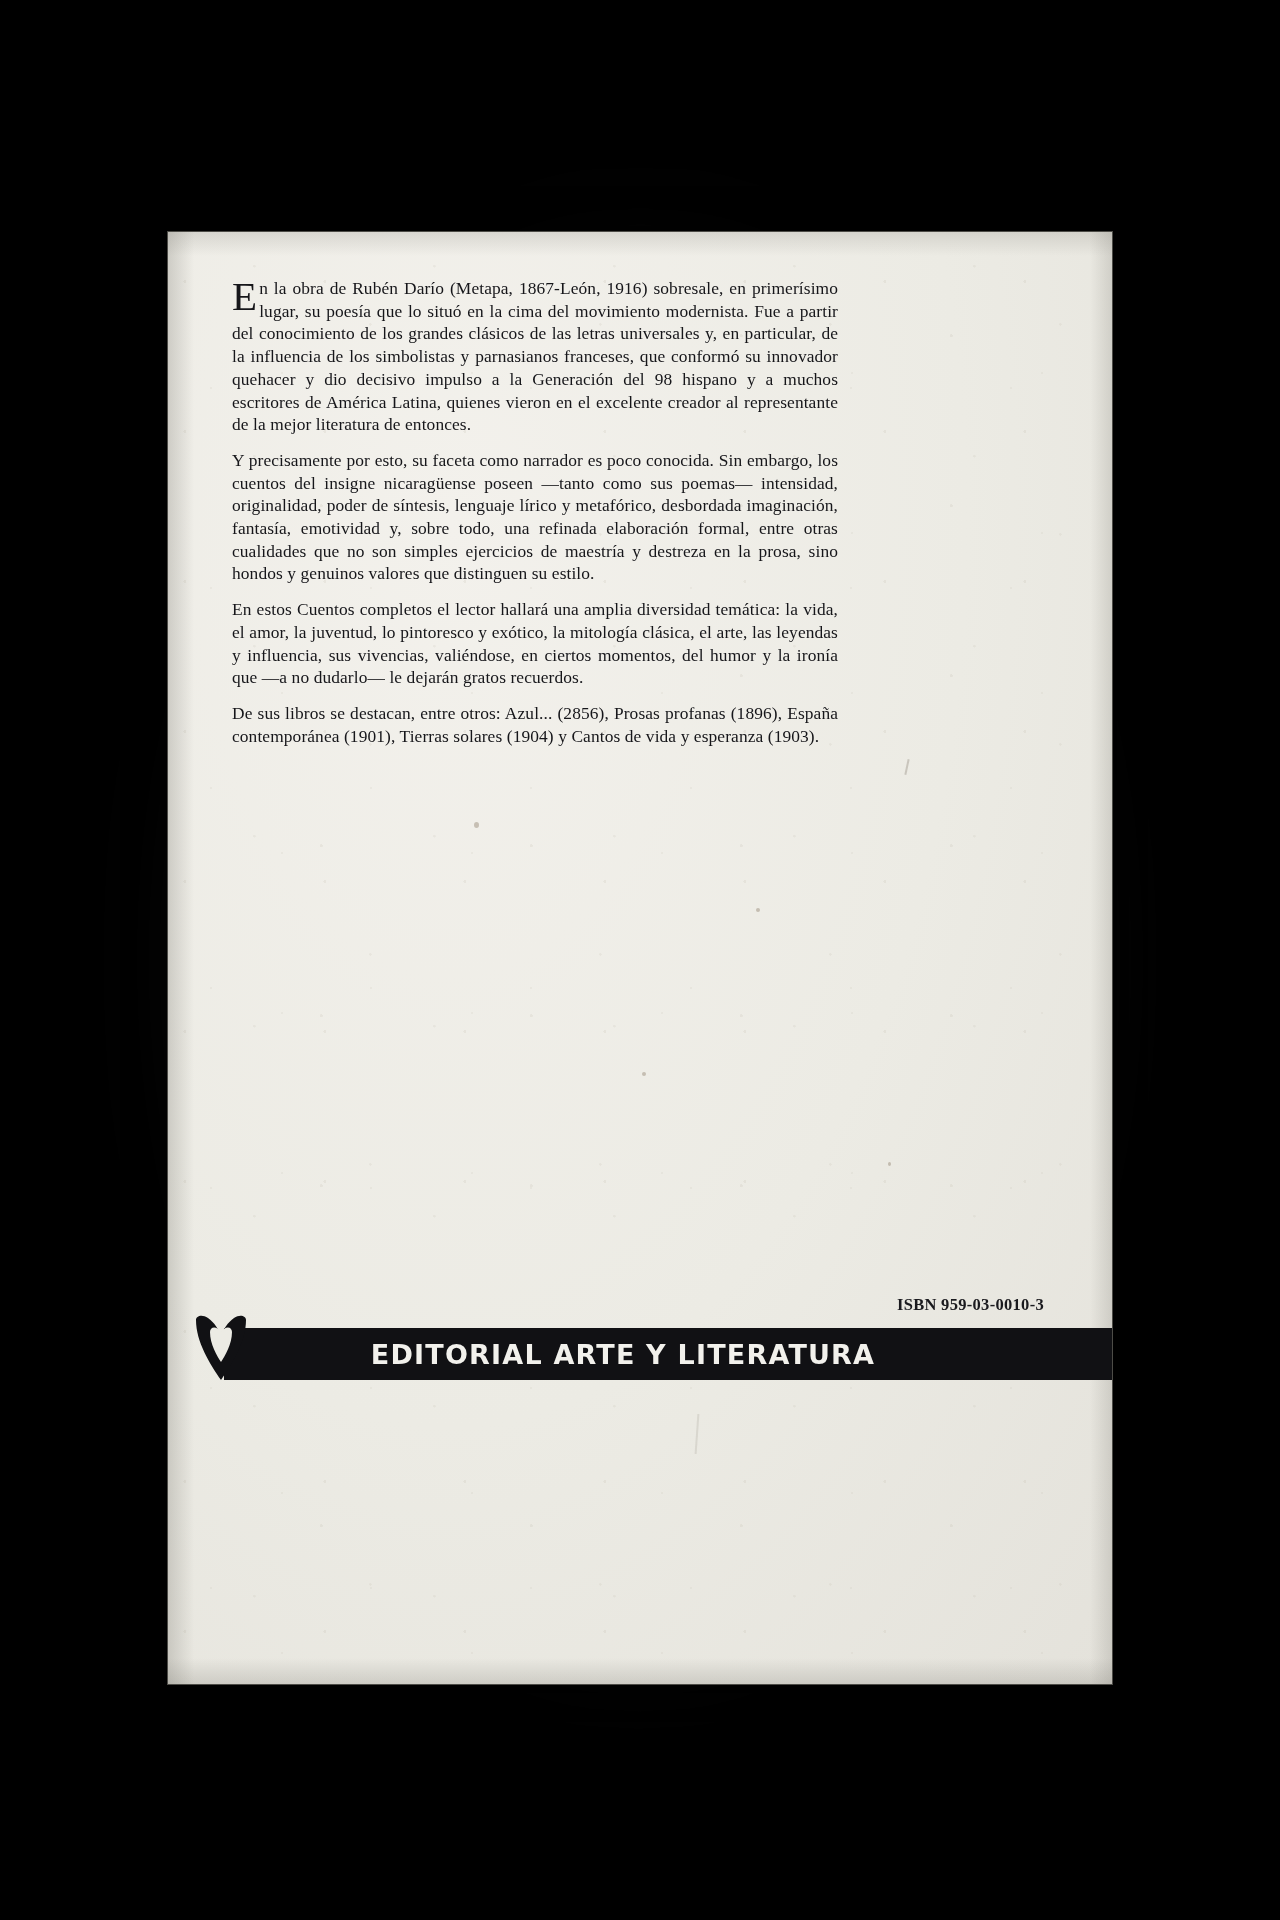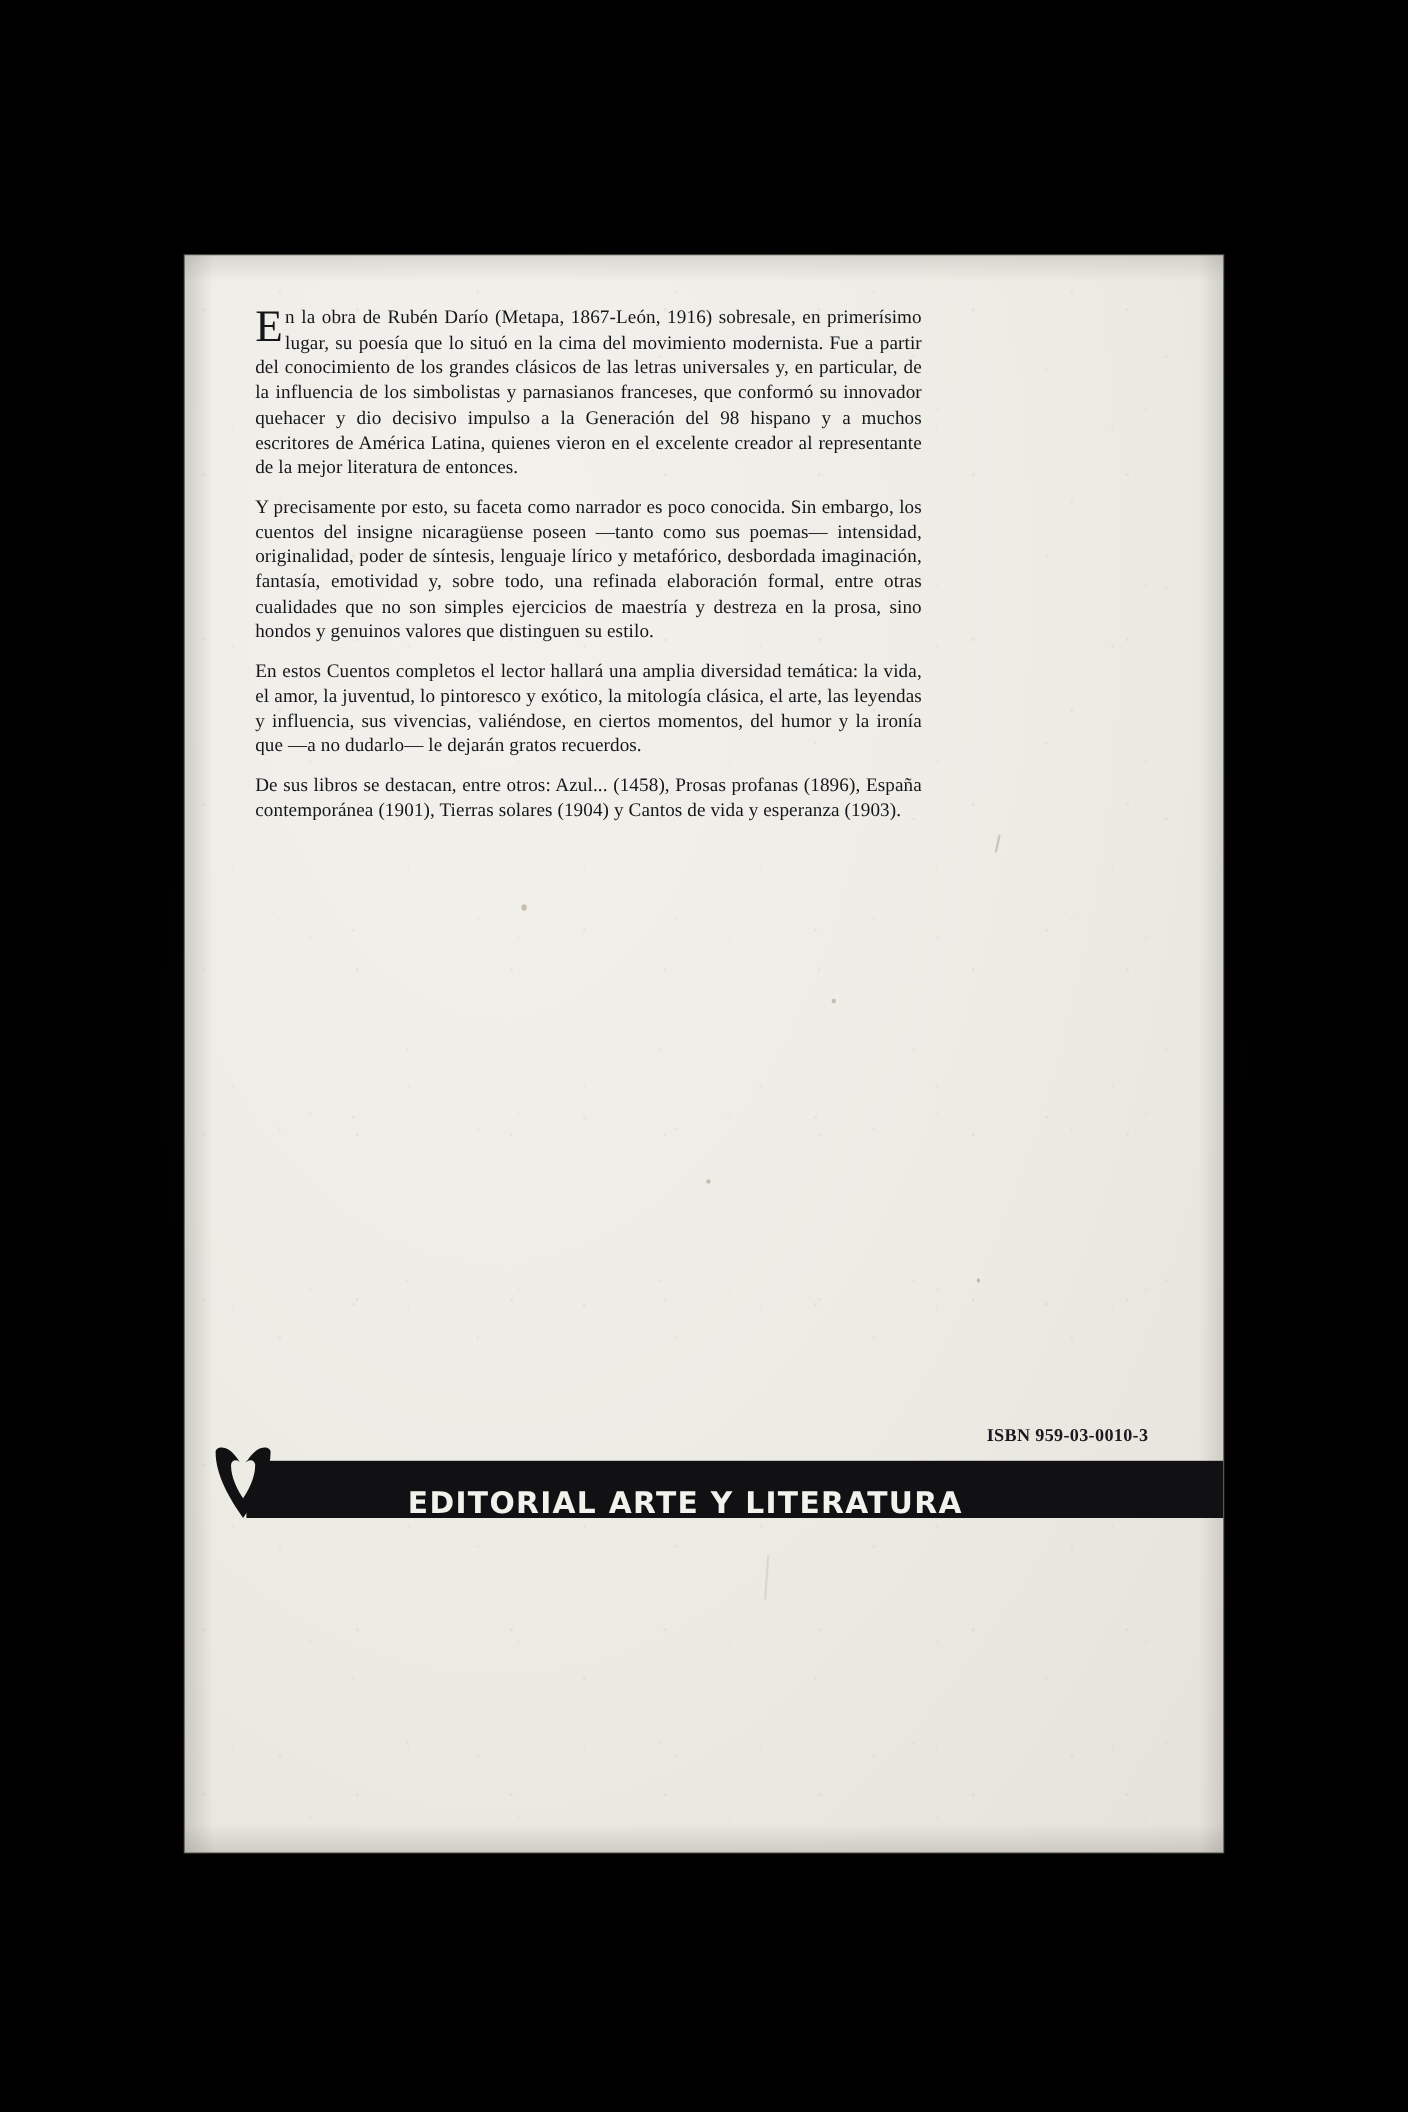--- a/index.html
+++ b/index.html
@@ -140,21 +140,20 @@
     display: flex;
     align-items: center;
     justify-content: center;
     color: #f2f1ec;
     font-family: "DejaVu Sans", sans-serif;
     font-weight: 700;
     font-size: 27px;
     letter-spacing: 1.2px;
     padding-right: 90px;
     box-sizing: border-box;
-    margin-top: 12px;
   }
 
   .logo {
     position: absolute;
     left: 18px;
     top: -16px;
     width: 70px;
     height: 74px;
   }
 
@@ -200,21 +199,21 @@
 
       <p>
         <span>Y precisamente por esto, su faceta como narrador es poco conocida. Sin embargo, los cuentos del insigne nicaragüense poseen —tanto como sus poemas— intensidad, originalidad, poder de síntesis, lenguaje lírico y metafórico, desbordada imaginación, fantasía, emotividad y, sobre todo, una refinada elaboración formal, entre otras cualidades que no son simples ejercicios de maestría y destreza en la prosa, sino hondos y genuinos valores que distinguen su estilo.</span>
       </p>
 
       <p>
         <span>En estos </span><span class="it">Cuentos completos</span><span> el lector hallará una amplia diversidad temática: la vida, el amor, la juventud, lo pintoresco y exótico, la mitología clásica, el arte, las leyendas y influencia, sus vivencias, valiéndose, en ciertos momentos, del humor y la ironía que —a no dudarlo— le dejarán gratos recuerdos.</span>
       </p>
 
       <p>
-        <span>De sus libros se destacan, entre otros: </span><span class="it">Azul...</span><span> (1458), </span><span class="it">Prosas profanas</span><span> (1896), </span><span class="it">España contemporánea</span><span> (1901), </span><span class="it">Tierras solares</span><span> (1904) y </span><span class="it">Cantos de vida y esperanza</span><span> (1903).</span>
+        <span>De sus libros se destacan, entre otros: </span><span class="it">Azul...</span><span> (2856), </span><span class="it">Prosas profanas</span><span> (1896), </span><span class="it">España contemporánea</span><span> (1901), </span><span class="it">Tierras solares</span><span> (1904) y </span><span class="it">Cantos de vida y esperanza</span><span> (1903).</span>
       </p>
 
     </div>
 
     <div class="isbn">ISBN 959-03-0010-3</div>
 
     <div class="footer-bar">
       <div class="footer-black">
         <div class="footer-text">EDITORIAL ARTE Y LITERATURA</div>
       </div>

